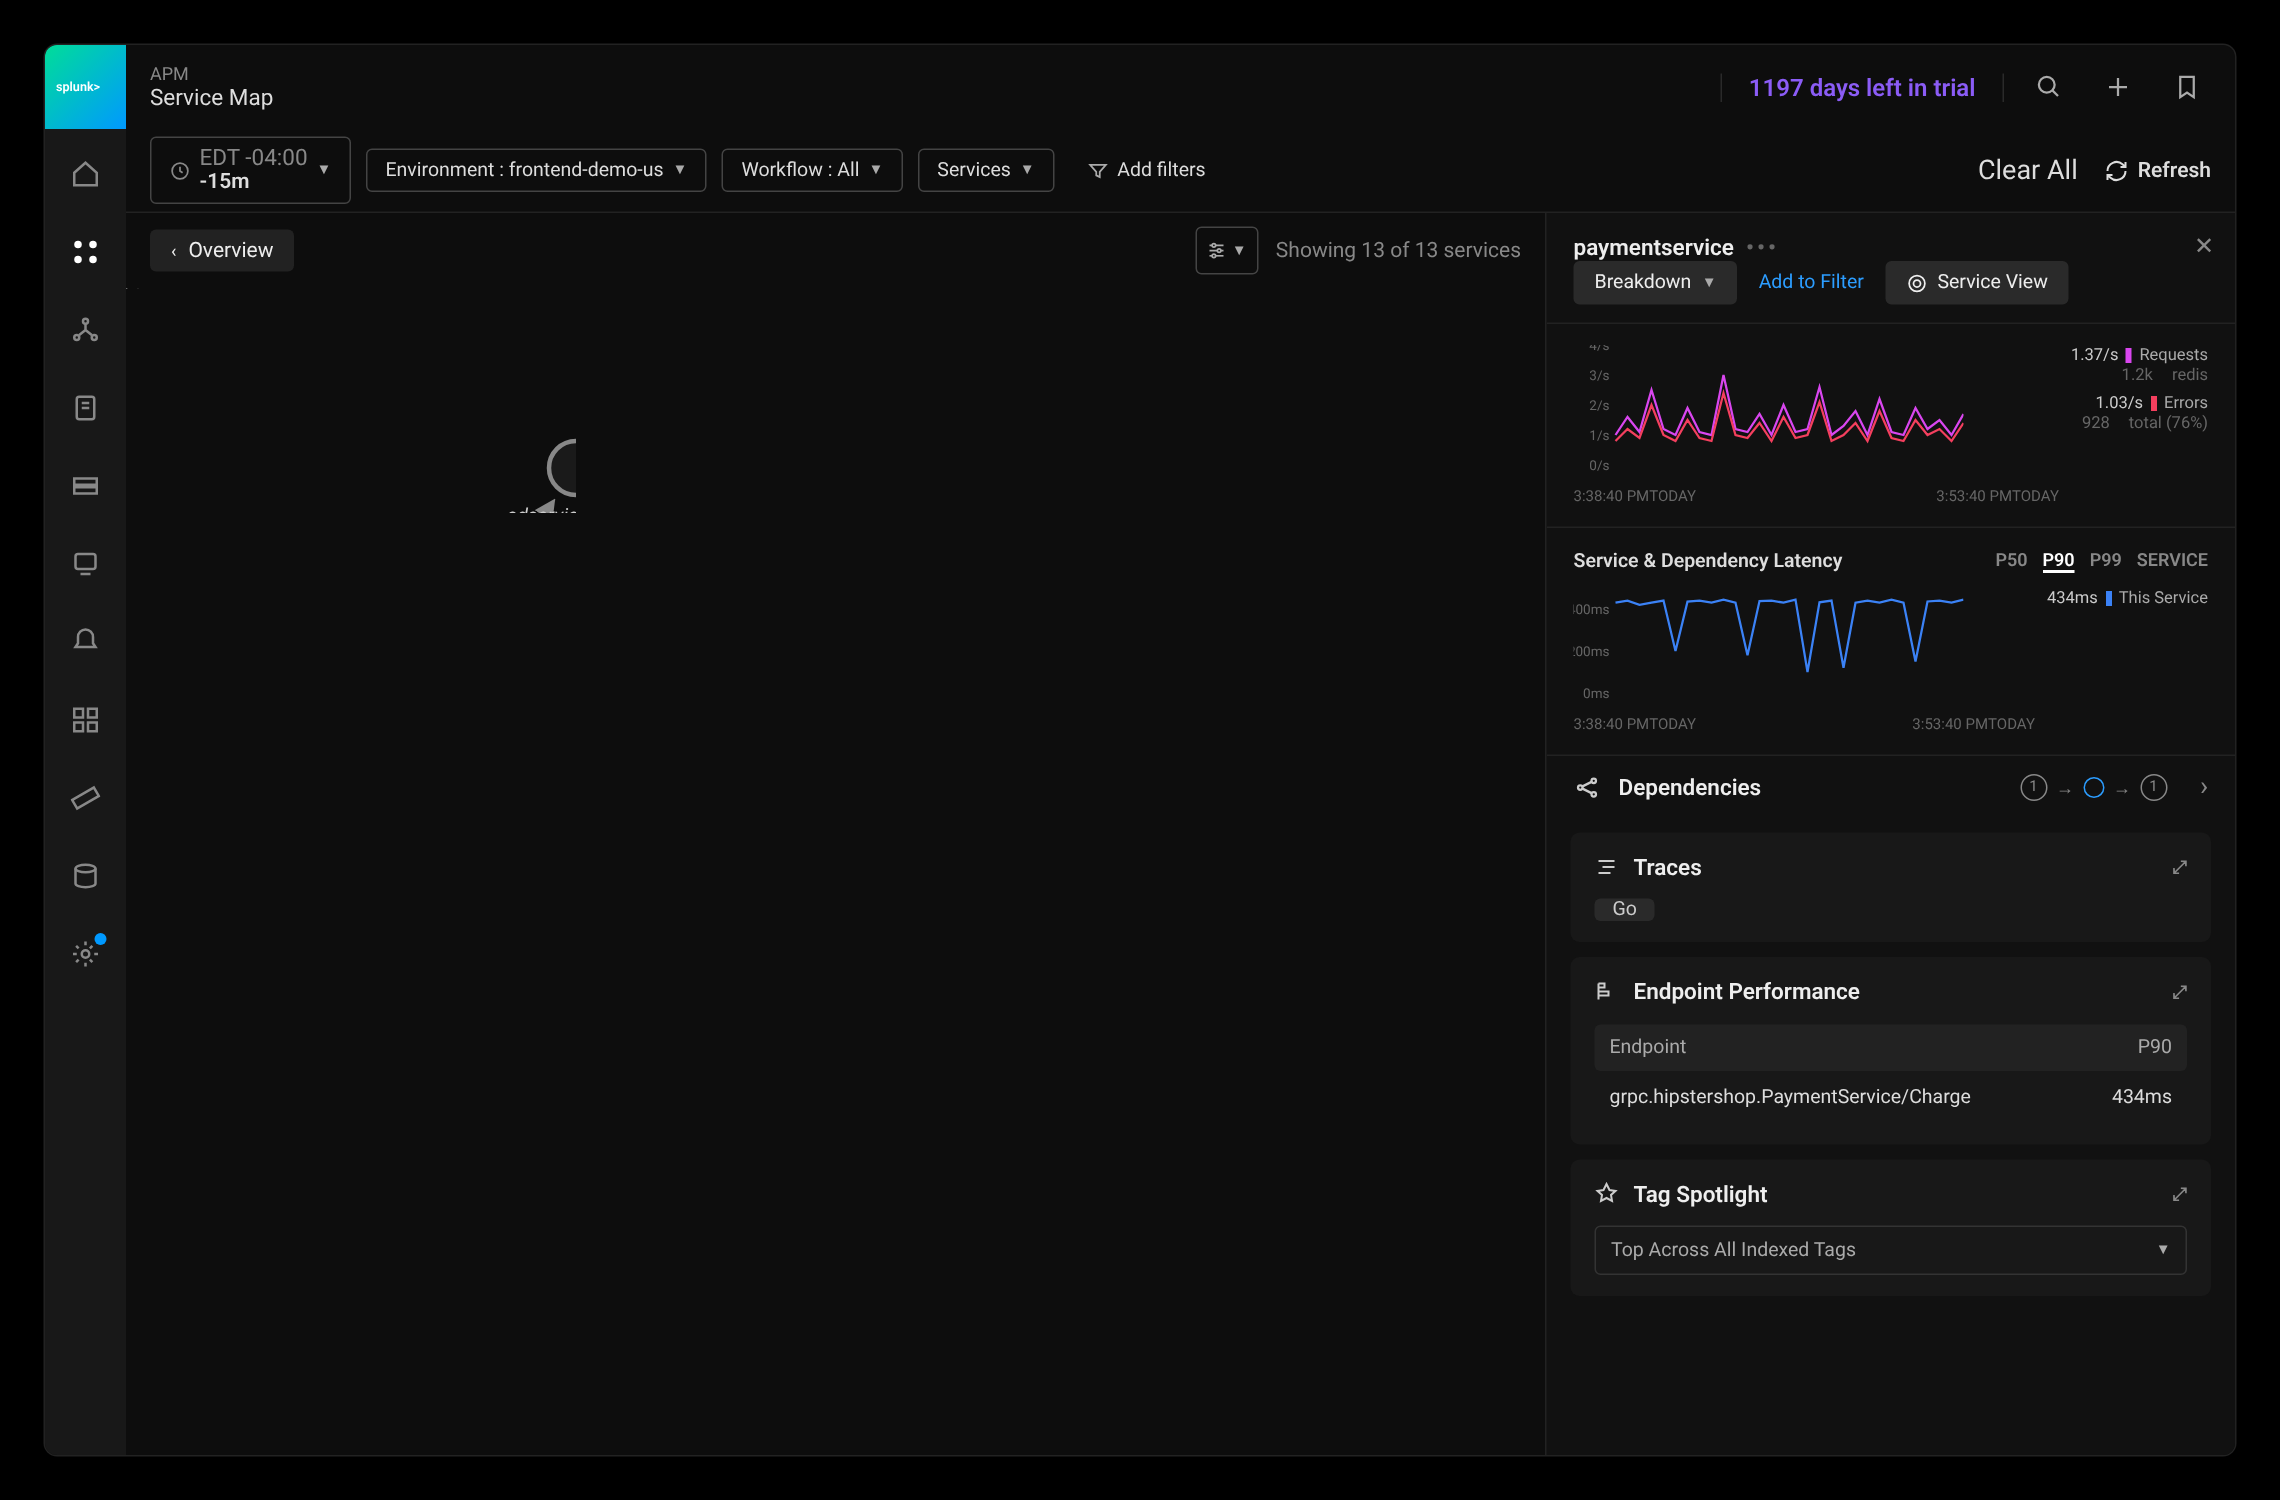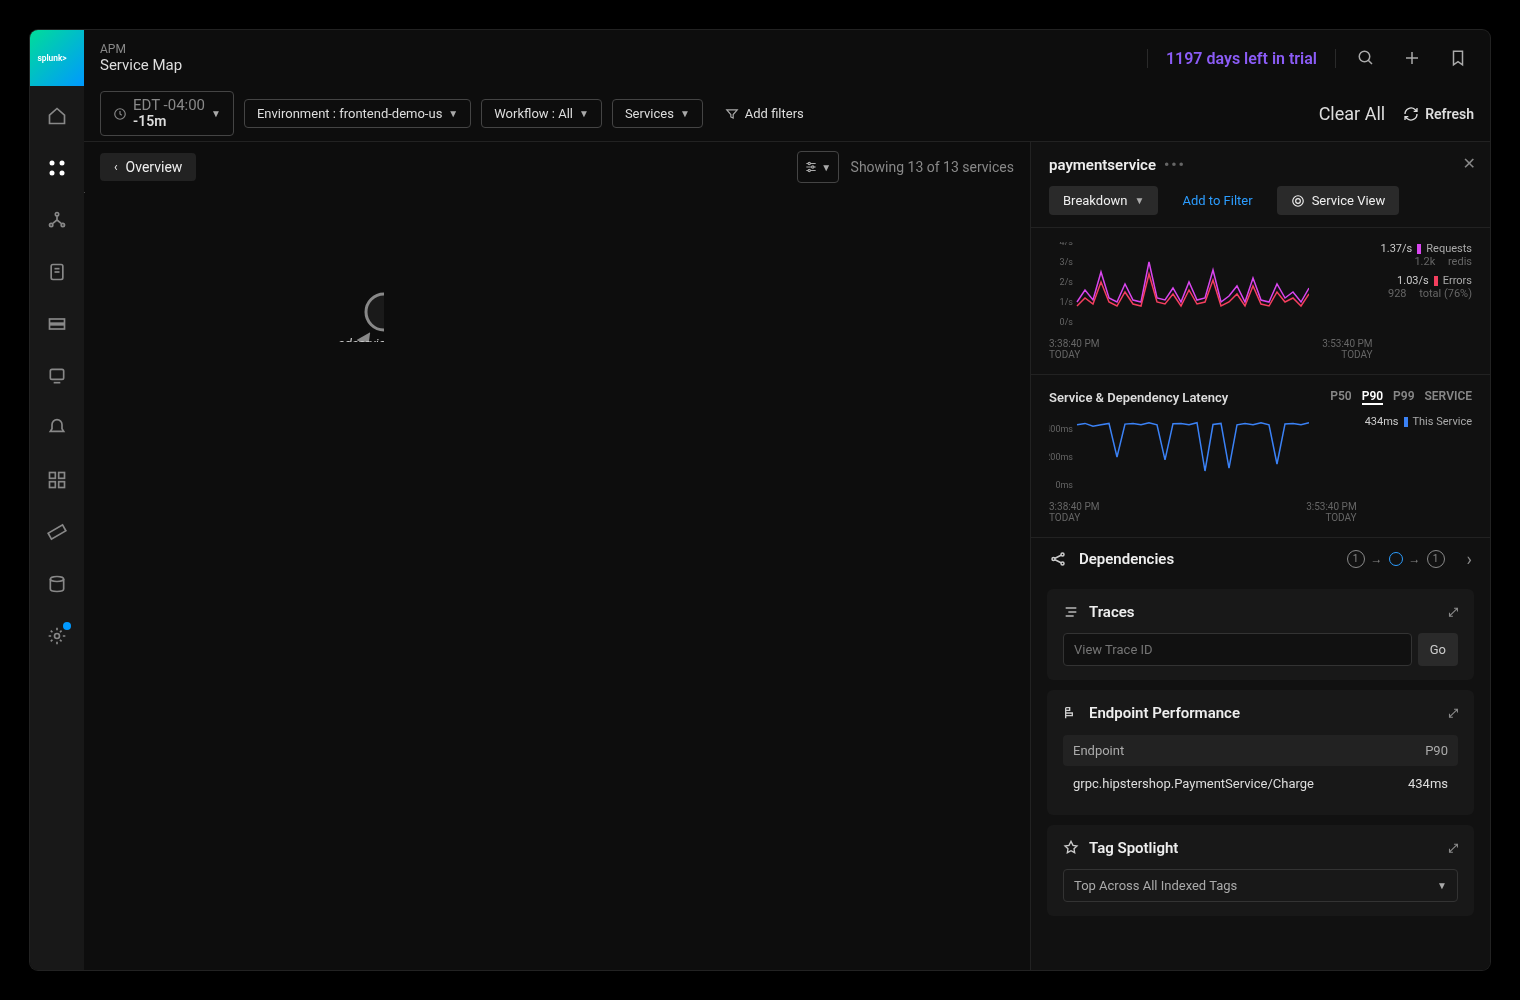--- a/index.html
+++ b/index.html
@@ -45,33 +45,33 @@
 .filter-square { width:42px; height:32px; border:1px solid #444; border-radius:4px; display:flex; align-items:center; justify-content:center; gap:3px; color:#aaa; cursor:pointer;}
 .showing { font-size:14px; color:#888;}
 #servicemap { position:absolute; top:50px; left:0; right:0; bottom:0; }
 
 
 .rightpanel { position:absolute; top:112px; right:0; bottom:0; width:460px; border-left:1px solid #222; background:#111; overflow-y:auto;}
 .rp-header { padding:14px 18px 12px 18px; position:relative;}
 .rp-title { font-size:15px; color:#eee; font-weight:600; display:flex; align-items:center; gap:8px;}
 .rp-title .dots { color:#666; letter-spacing:2px;}
 .rp-close { position:absolute; top:12px; right:14px; color:#888; cursor:pointer; font-size:16px;}
-.rp-buttons { display:flex; gap:10px; margin-top:12px;}
+.rp-buttons { display:flex; }
 .rp-btn { padding:7px 14px; background:#2a2a2a; border-radius:4px; font-size:13px; color:#eee; display:flex; align-items:center; gap:7px; cursor:pointer;}
 .rp-btn.link { background:none; color:#2c9dff; }
 .rp-section { padding:14px 18px; border-top:1px solid #222;}
 .rp-section-title { font-size:13px; color:#ddd; font-weight:600; margin-bottom:10px; display:flex; align-items:center; justify-content:space-between;}
 .chart-row { display:flex; gap:8px; }
 .chart-box { flex:1; }
 .chart-legend { font-size:11px; text-align:right; }
 .legend-line { display:flex; align-items:center; justify-content:flex-end; gap:5px;}
 .legend-dot { width:4px; height:10px;}
 .lg-magenta{ background:#d946ef;} .lg-red{background:#f43f5e;} .lg-blue{background:#3b82f6;}
 .chart-times { display:flex; justify-content:space-between; font-size:10px; color:#666; margin-top:2px;}
-.chart-times div { display:flex; flex-direction:column;}
+.chart-times div { display:flex; flex-direction:row;}
 .perc-tabs { display:flex; gap:10px; font-size:12px; color:#888;}
 .perc-tabs span.active { color:#fff; border-bottom:2px solid #fff;}
 .panel-card { background:#181818; border-radius:6px; padding:14px 16px; margin:10px 16px;}
 .panel-card .card-title { font-size:15px; color:#eee; font-weight:600; display:flex; align-items:center; gap:10px;}
 .expand-icon { margin-left:auto; color:#888; font-size:12px;}
 .trace-input { display:flex; gap:6px; margin-top:12px;}
 .trace-input input { flex:1; background:#111; border:1px solid #333; border-radius:4px; padding:8px 10px; color:#aaa; font-size:13px;}
 .trace-input button { background:#2a2a2a; border:none; color:#ccc; padding:0 12px; border-radius:4px; font-size:13px; cursor:pointer;}
 .ep-table { margin-top:13px; font-size:13px;}
 .ep-head { display:flex; background:#222; padding:8px 10px; border-radius:4px; color:#aaa;}
@@ -456,21 +456,20 @@
     <div class="card-title">
       <svg width="16" height="16" viewBox="0 0 24 24" fill="none" stroke="#ccc" stroke-width="2">
               <line x1="4" y1="6" x2="20" y2="6"></line>
               <line x1="8" y1="12" x2="20" y2="12"></line>
               <line x1="4" y1="18" x2="16" y2="18"></line>
             </svg>
       <span>Traces</span>
       <span class="expand-icon">⤢</span>
     </div>
     <div class="trace-input">
-      <input placeholder="View Trace ID" style="">
       <button>Go</button>
     </div>
   </div>
 
   <div class="panel-card">
     <div class="card-title">
       <svg width="16" height="16" viewBox="0 0 24 24" fill="none" stroke="#ccc" stroke-width="2">
               <path d="M4 4v16M4 4h6v4H4m0 4h10v4H4"></path>
             </svg>
       <span>Endpoint Performance</span>

